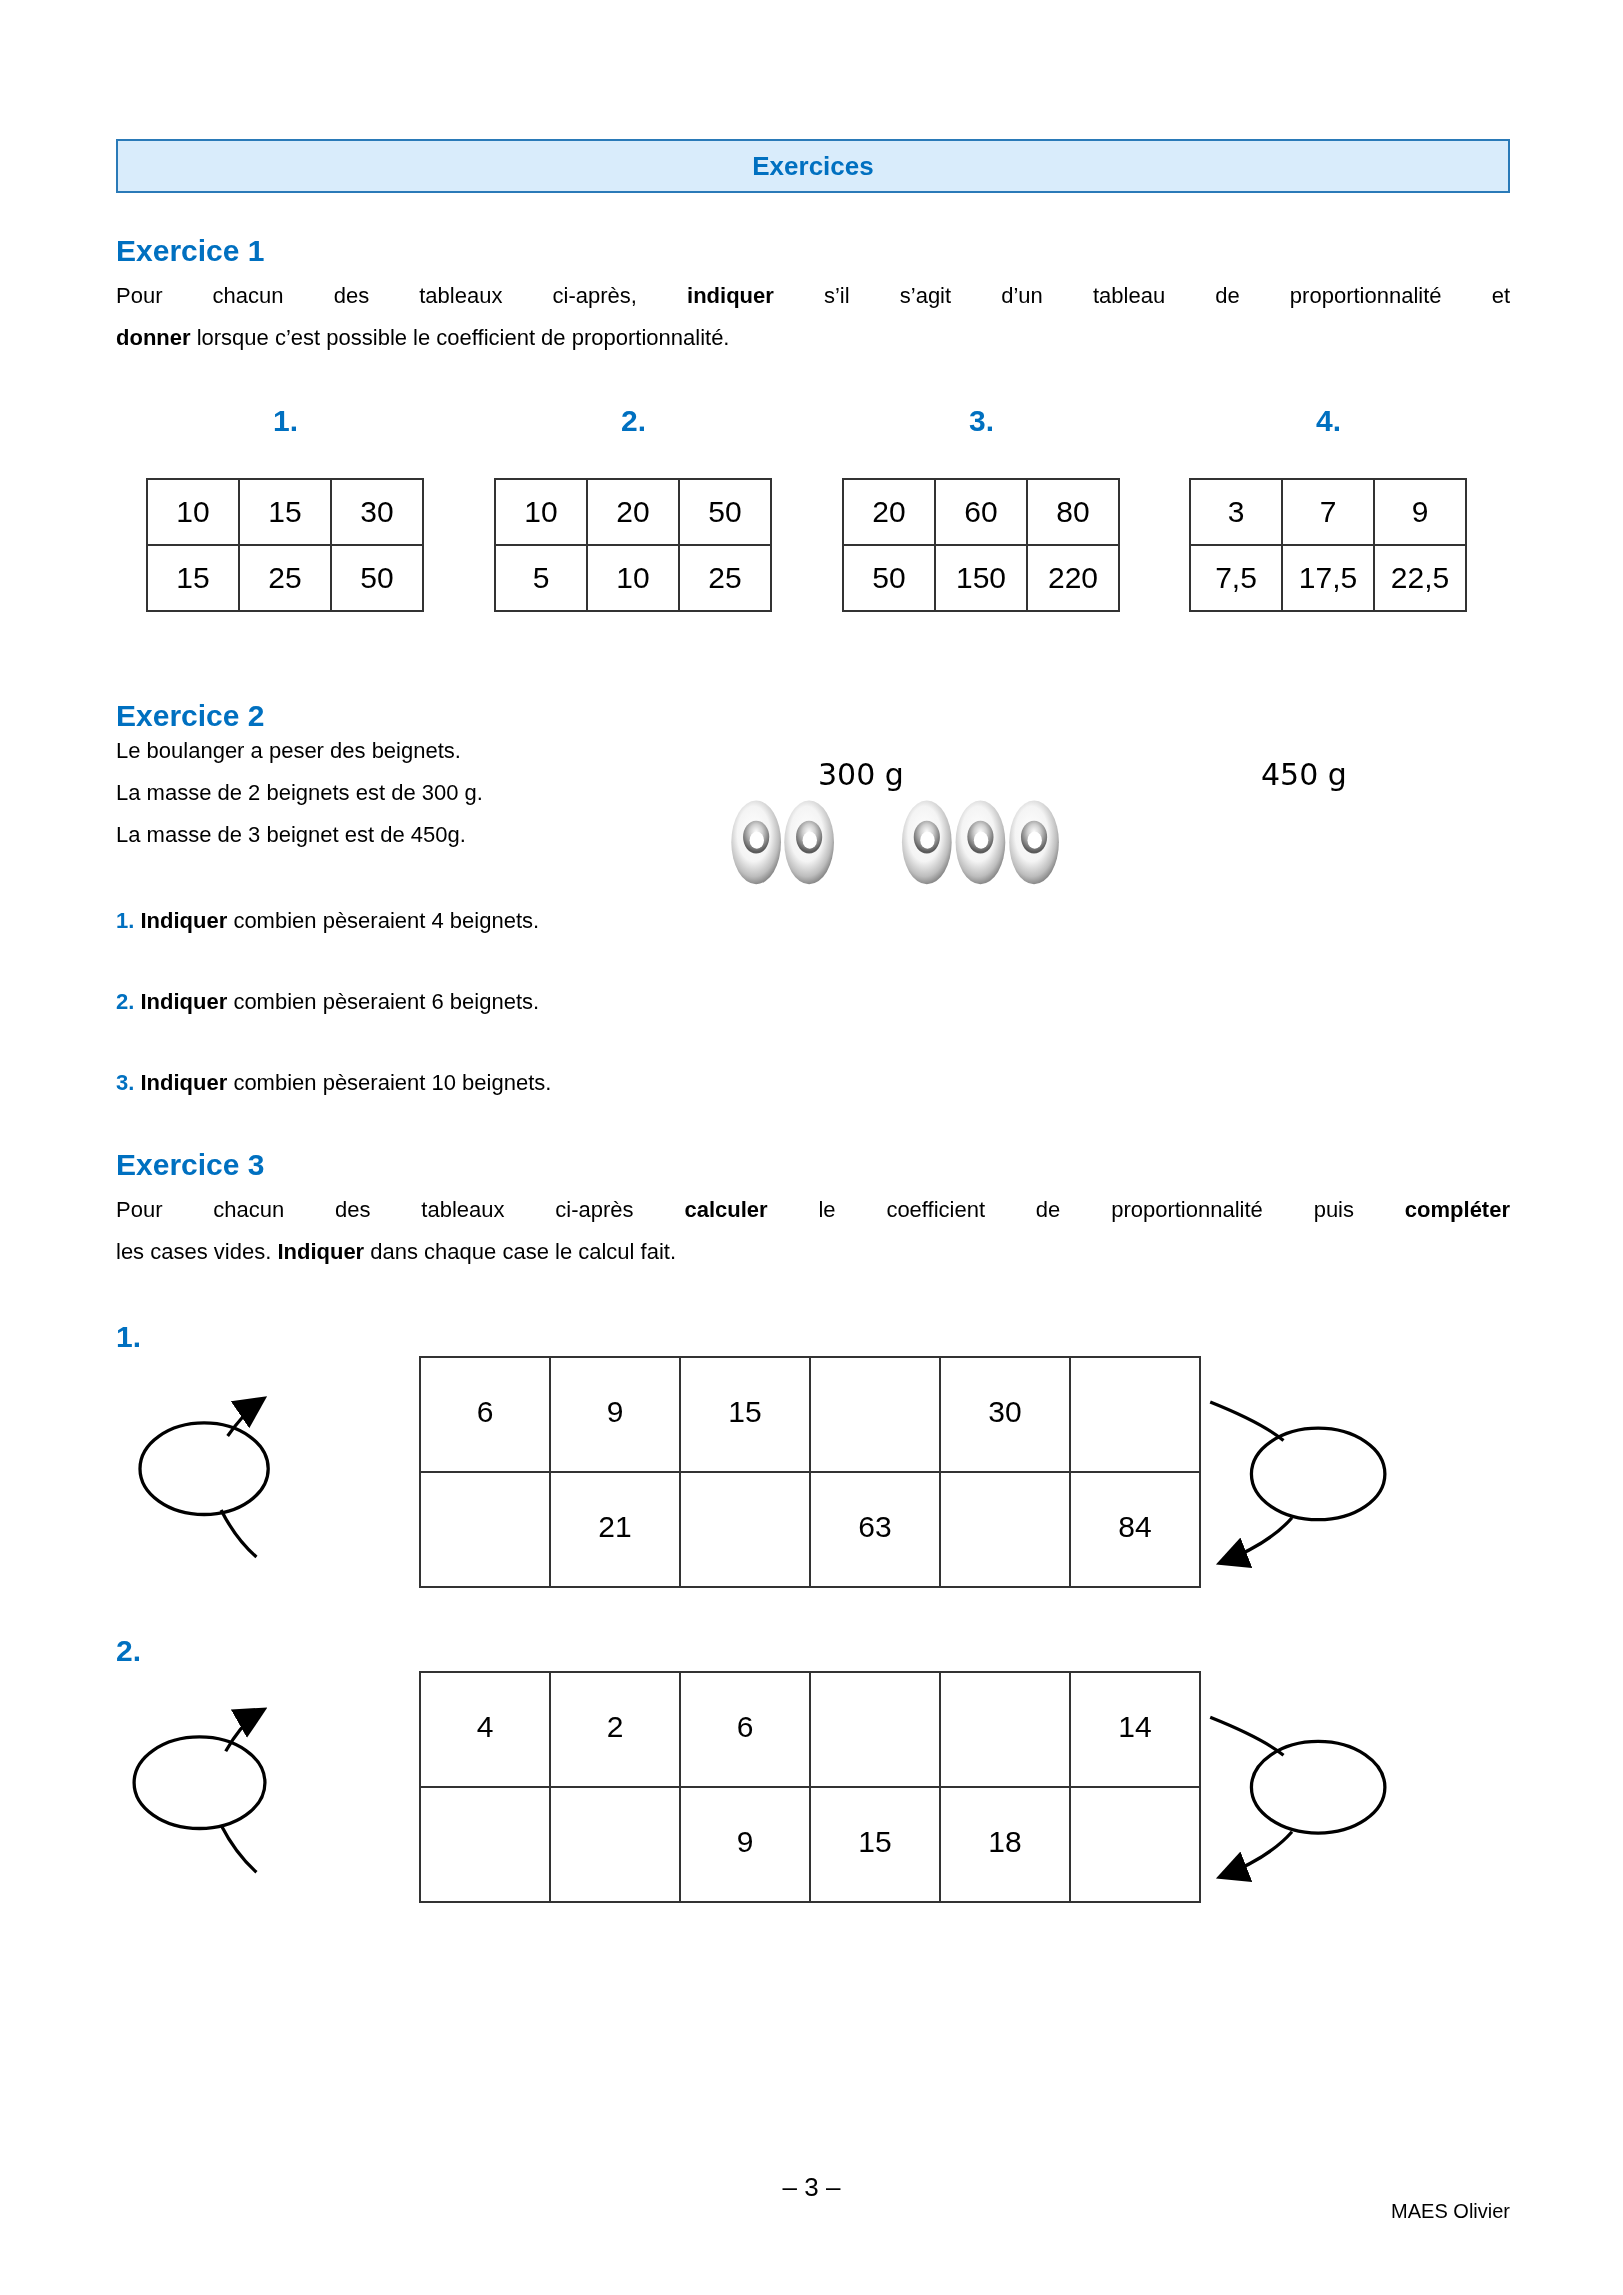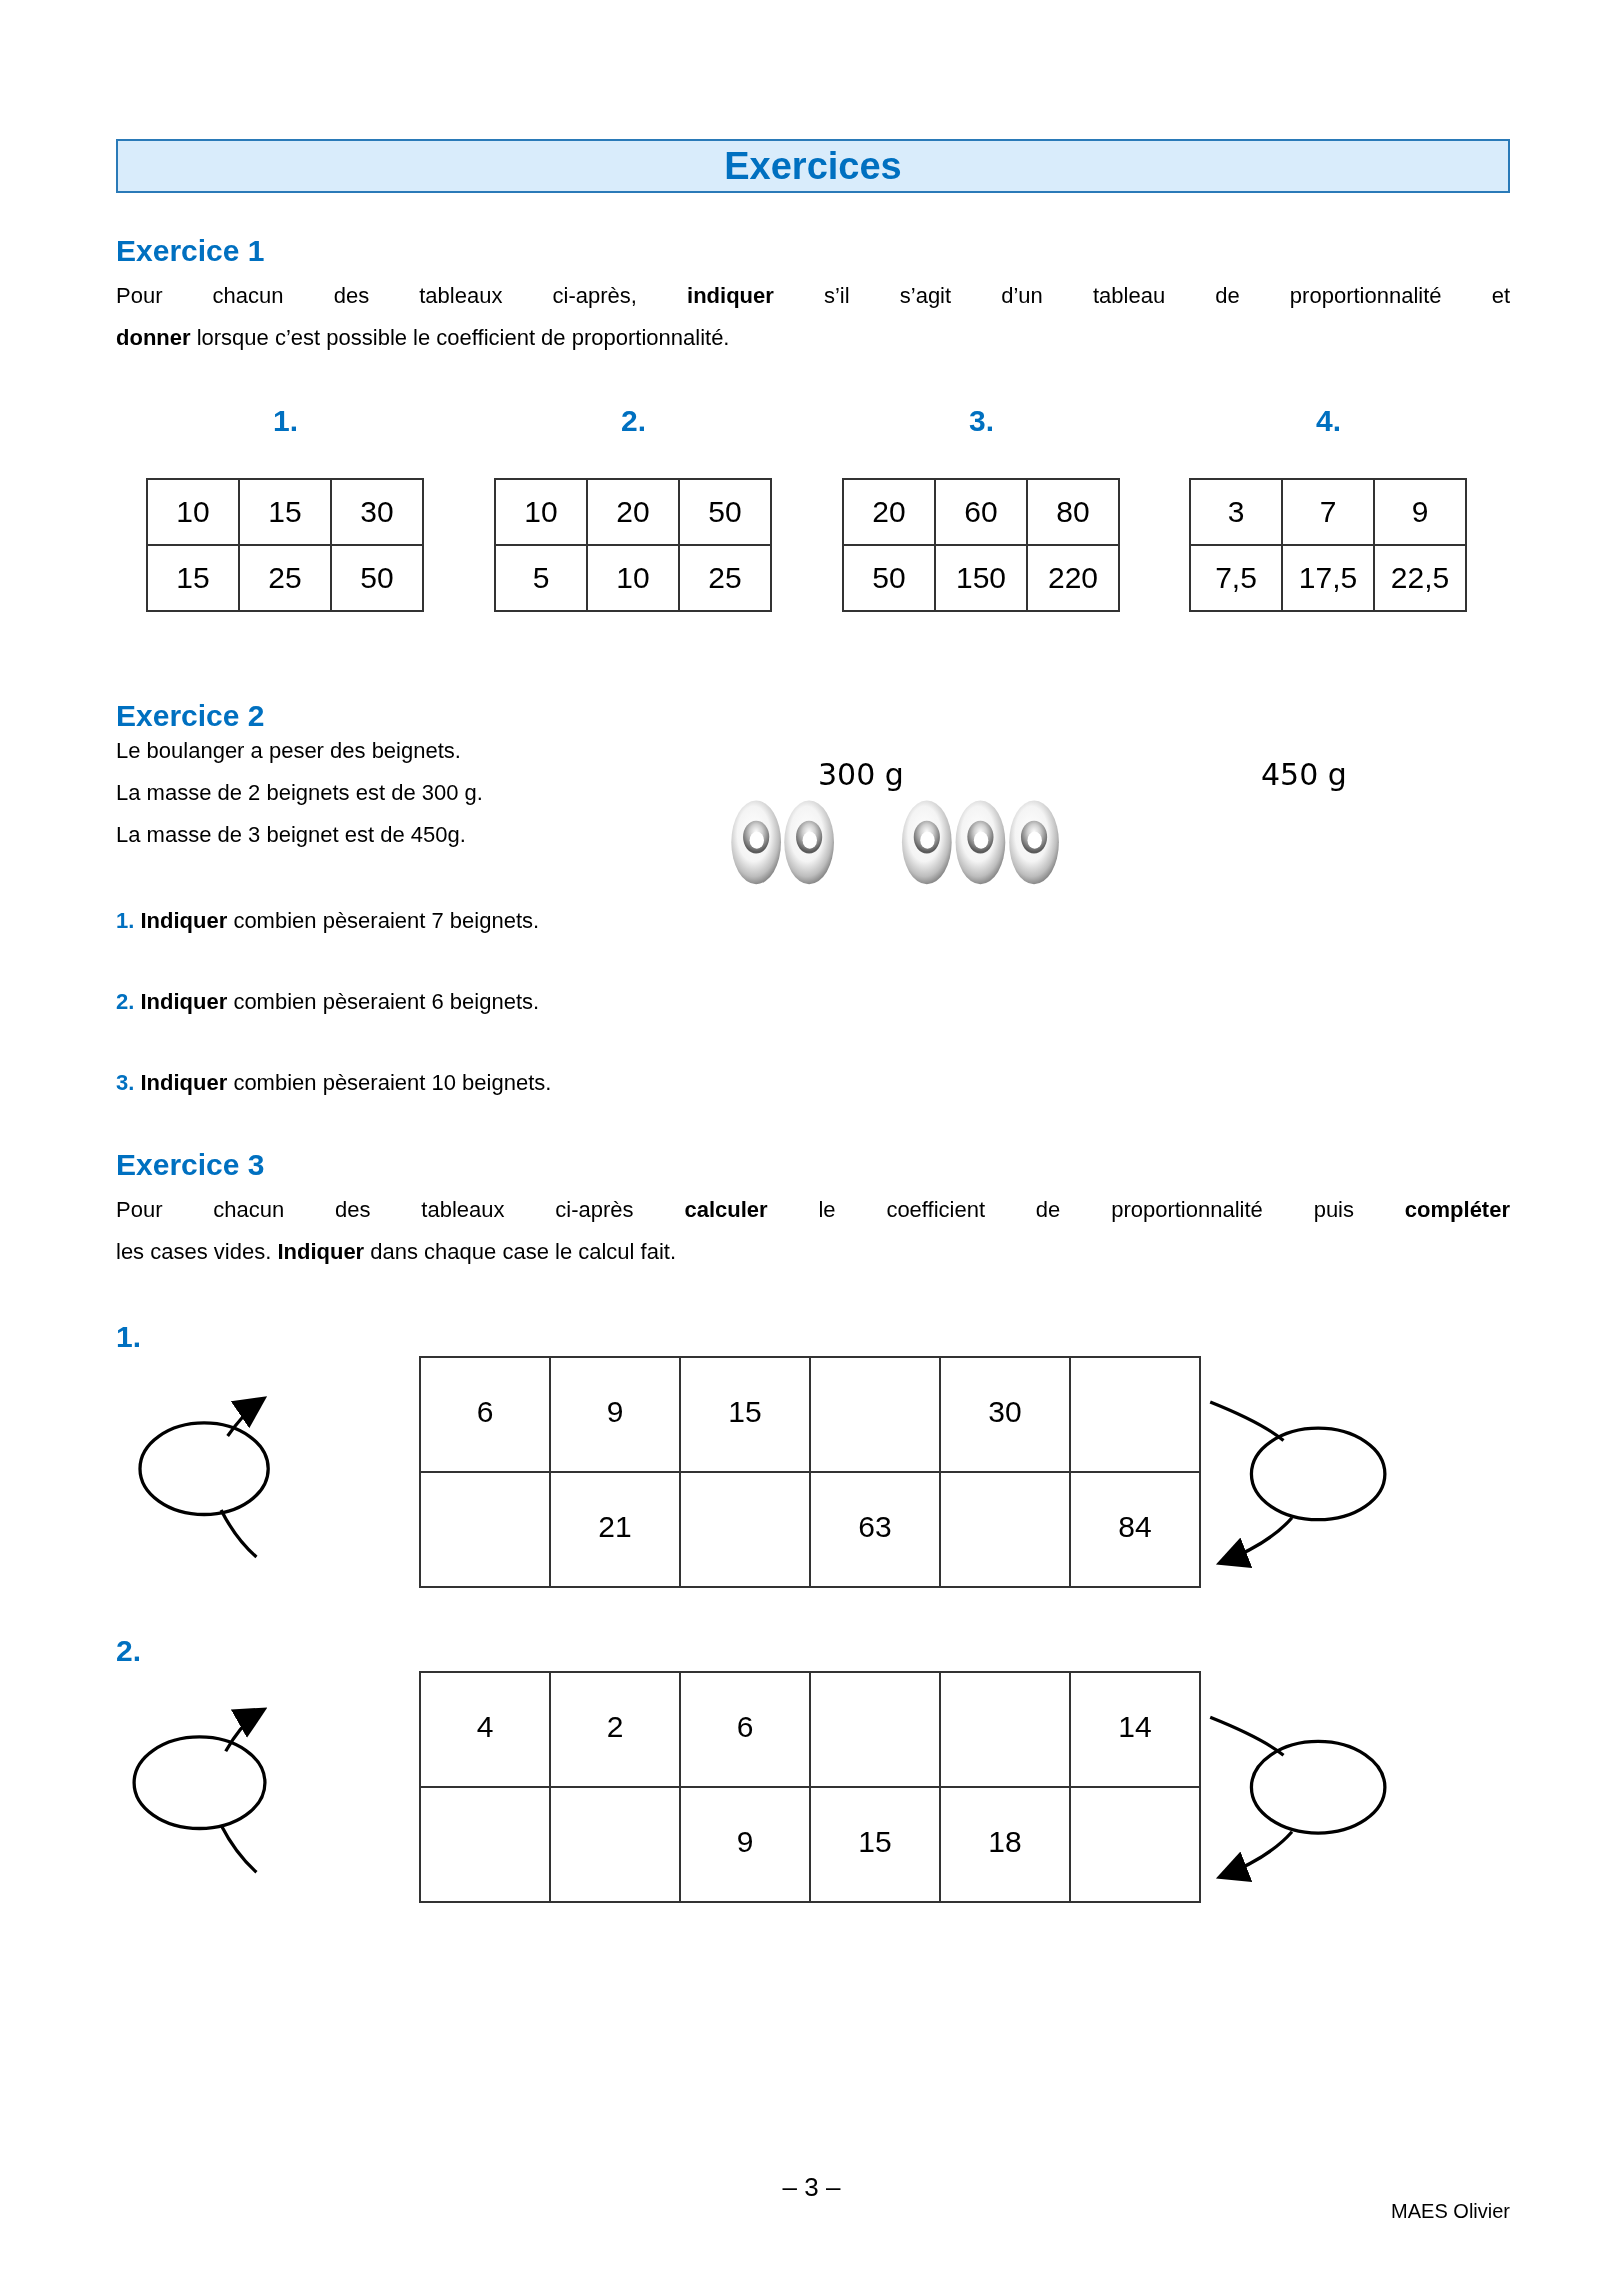--- a/index.html
+++ b/index.html
@@ -7,21 +7,21 @@
     width: 1623px; height: 2295px; position: relative; overflow: hidden;
     font-family: "Liberation Sans", sans-serif; color: #000;
   }
   .abs { position: absolute; }
   .blue { color: #0070c0; }
   .header-box {
     position: absolute; left: 116px; top: 139px; width: 1394px; height: 54px;
     background: #d9ecfb; border: 2px solid #2a7ab8; box-sizing: border-box;
     display: flex; align-items: center; justify-content: center;
   }
-  .header-box span { font-size: 38px; font-weight: bold; color: #0070c0; }
+  .header-box span { font-size: 26px; font-weight: bold; color: #0070c0; }
   .h-ex { font-size: 30px; font-weight: bold; color: #0070c0; }
   .para { font-size: 22px; line-height: 42px; }
   .justify { text-align: justify; text-align-last: justify; }
   b { font-weight: bold; }
 
   table.t1 { border-collapse: collapse; position: absolute; }
   table.t1 td {
     border: 2px solid #333; width: 92px; height: 66px; text-align: center;
     font-size: 30px; padding: 4px; box-sizing: border-box;
   }
@@ -163,21 +163,21 @@
       </g>
     <g>
         <ellipse cx="480" cy="158" rx="38" ry="64" fill="url(#dg)"></ellipse>
         <ellipse cx="480" cy="150" rx="20" ry="25" fill="url(#hole)"></ellipse>
         <ellipse cx="481" cy="155" rx="11" ry="13" fill="#fff"></ellipse>
       </g>
   </svg>
 </div>
 
 <div class="abs para" style="left:116px; top:900px;">
-  <b class="blue">1.</b> <b>Indiquer</b><span> combien pèseraient 7 beignets.</span>
+  <b class="blue">1.</b> <b>Indiquer</b><span> combien pèseraient 4 beignets.</span>
 </div>
 <div class="abs para" style="left:116px; top:981px;">
   <b class="blue">2.</b> <b>Indiquer</b><span> combien pèseraient 6 beignets.</span>
 </div>
 <div class="abs para" style="left:116px; top:1062px;">
   <b class="blue">3.</b> <b>Indiquer</b><span> combien pèseraient 10 beignets.</span>
 </div>
 
 <div class="abs h-ex" style="left:116px; top:1148px;">Exercice 3</div>
 <div class="abs para" style="left:116px; top:1189px; width:1394px;">

